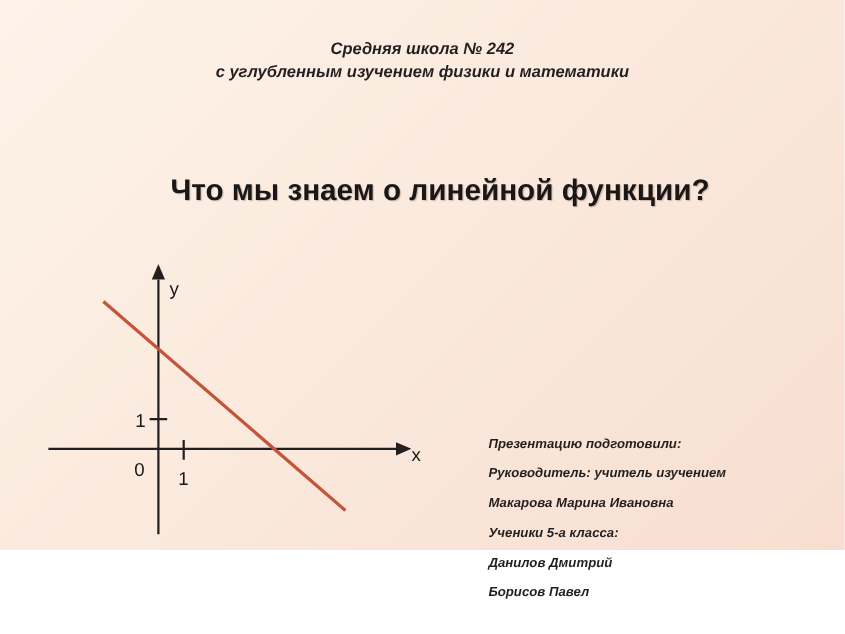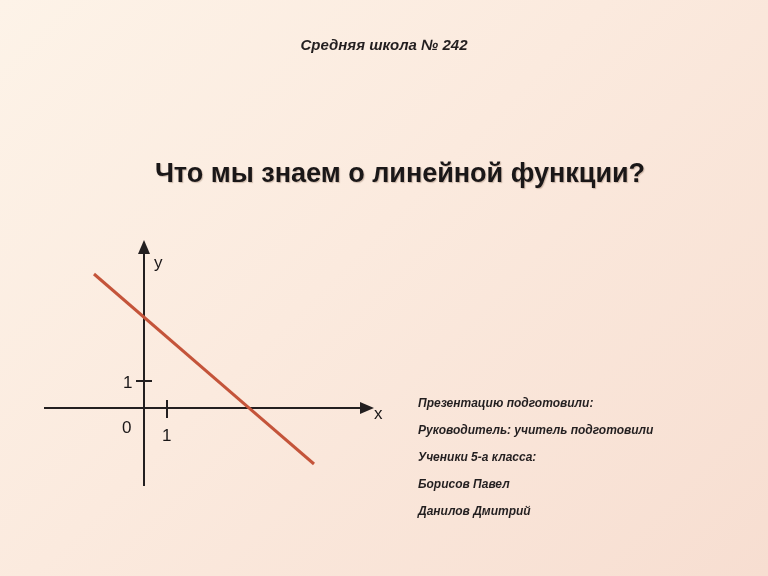--- a/index.html
+++ b/index.html
@@ -8,21 +8,21 @@
   }
   body {
     width: 768px;
     height: 576px;
     overflow: hidden;
     font-family: "Liberation Sans", sans-serif;
   }
   .slide {
     position: relative;
     width: 768px;
-    height: 576px;
+    height: 500px;
     background: linear-gradient(135deg, #fdf3e8 0%, #fbeade 45%, #f7ded1 100%);
     box-sizing: border-box;
   }
   .school-header {
     position: absolute;
     top: 34px;
     left: 0;
     width: 768px;
     text-align: center;
     font-style: italic;
@@ -60,40 +60,41 @@
     font-size: 17px;
     fill: #1a1718;
   }
   .tick-label {
     font-family: "Liberation Sans", sans-serif;
     font-size: 17px;
     fill: #1a1718;
   }
   .credits {
     position: absolute;
-    left: 418px;
+    left: 444px;
     top: 396px;
     width: 310px;
     font-style: italic;
     font-weight: bold;
     font-size: 12px;
     color: #231f20;
   }
   .credits div {
     margin-bottom: 13px;
     white-space: nowrap;
   }
 </style>
 </head>
 <body>
 
 <div class="slide">
 
   <div class="school-header">
     <div>Средняя школа № 242</div>
+    <div>с углубленным изучением физики и математики</div>
   </div>
 
   <div class="main-title">Что мы знаем о линейной функции?</div>
 
   <div class="graph">
     <svg width="380" height="250" viewBox="0 0 380 250">
 
       <line x1="8" y1="172" x2="324" y2="172" stroke="#231f20" stroke-width="2"></line>
       <polygon points="324,166 338,172 324,178" fill="#231f20"></polygon>
 
@@ -108,19 +109,20 @@
       <text class="axis-label" x="118" y="32">y</text>
       <text class="axis-label" x="338" y="183">x</text>
       <text class="tick-label" x="87" y="152">1</text>
       <text class="tick-label" x="126" y="205">1</text>
       <text class="tick-label" x="86" y="197">0</text>
     </svg>
   </div>
 
   <div class="credits">
     <div>Презентацию подготовили:</div>
-    <div> Руководитель: учитель подготовили</div>
+    <div> Руководитель: учитель изучением</div>
+    <div>Макарова Марина Ивановна</div>
     <div>Ученики 5-а класса:</div>
+    <div>Данилов Дмитрий</div>
     <div>Борисов Павел</div>
-    <div>Данилов Дмитрий</div>
   </div>
 
 </div>
 
 </body></html>

